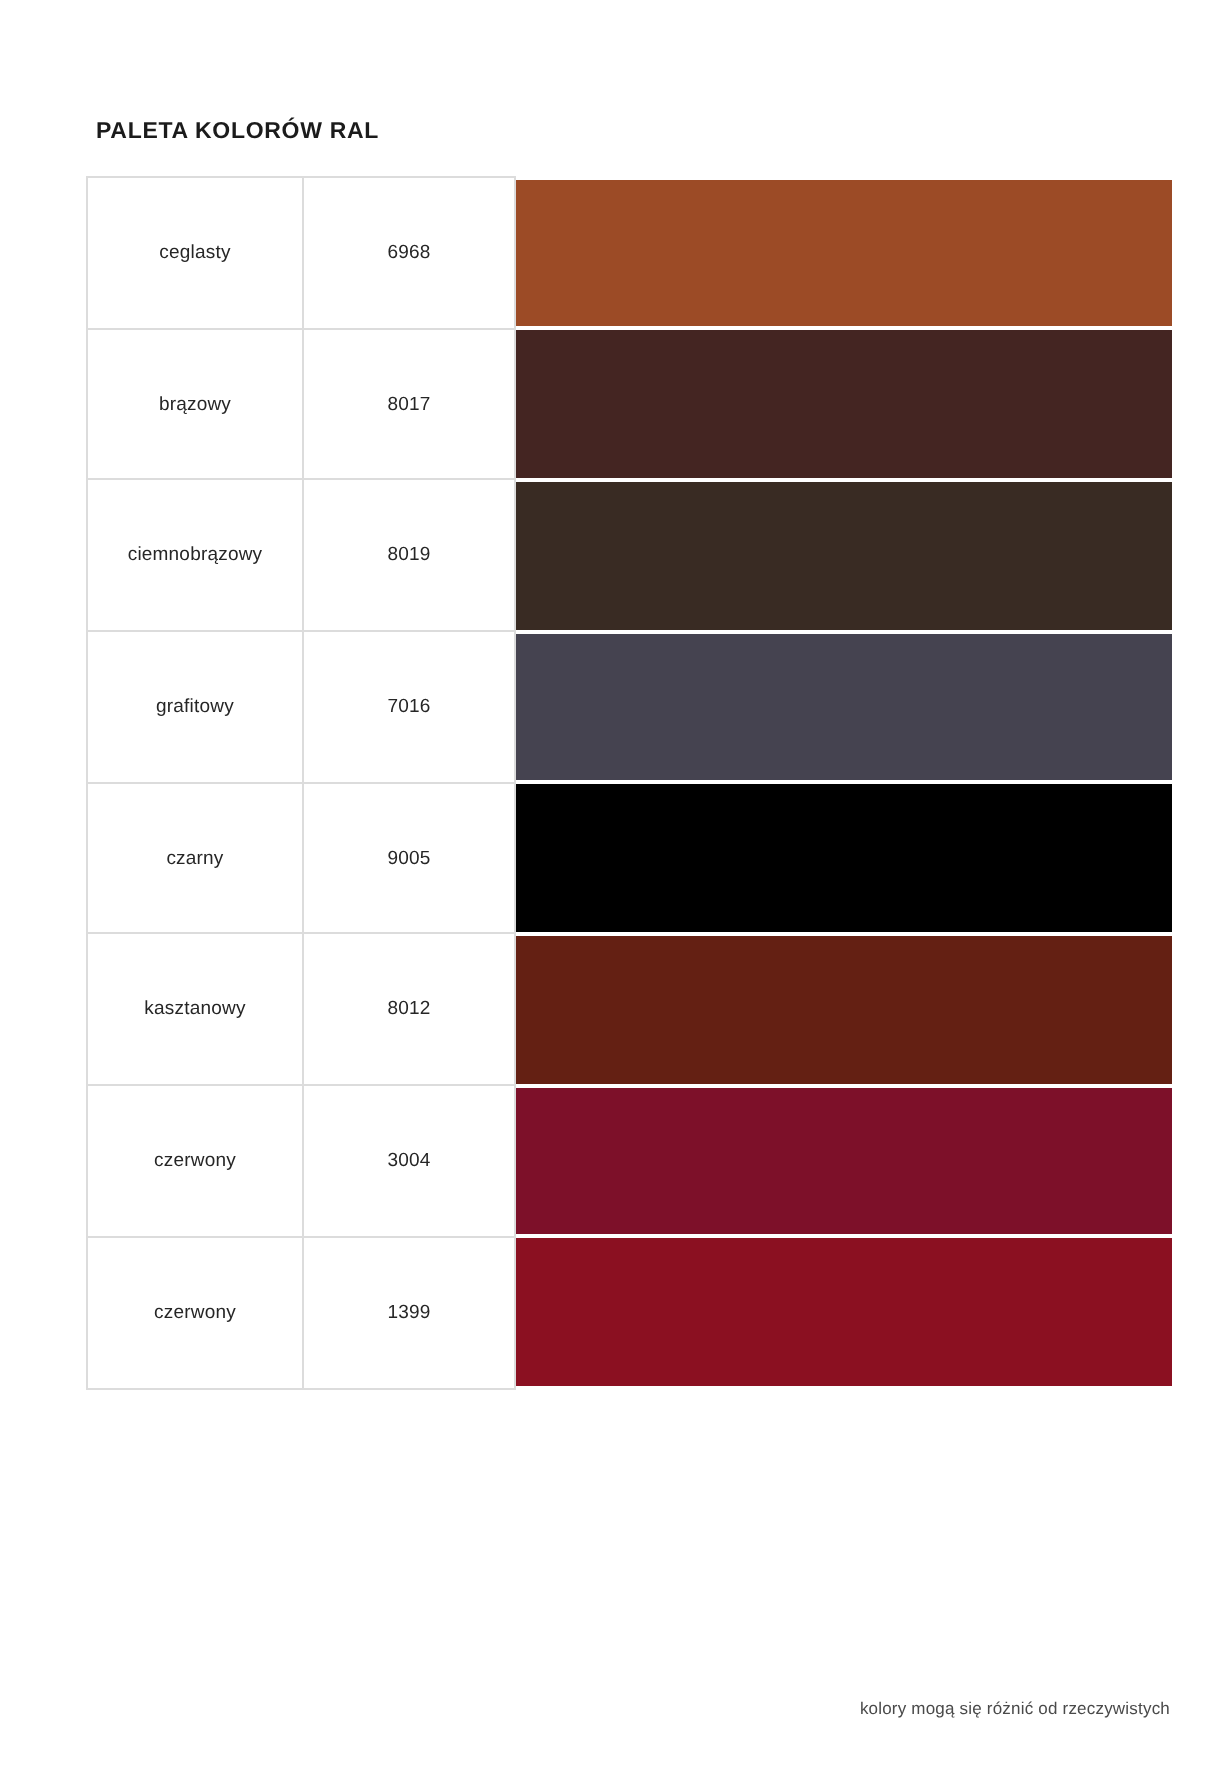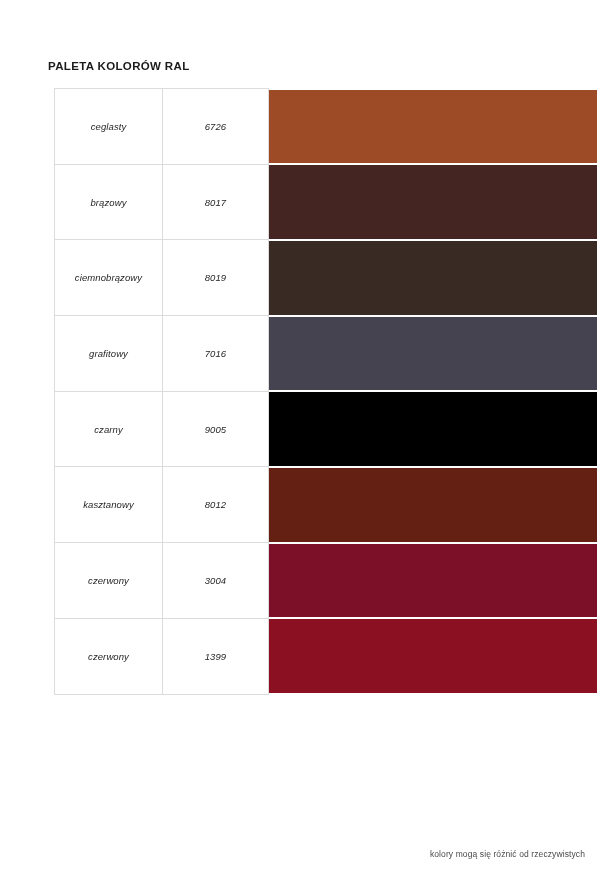--- a/index.html
+++ b/index.html
@@ -28,26 +28,25 @@
     left: 48px;
     top: 60px;
     font-size: 11.5px;
     font-weight: bold;
     letter-spacing: 0.35px;
     color: #1b1b1b;
     white-space: nowrap;
   }
   .palette-table {
     position: absolute;
-    left: 54px;
+    left: 43px;
     top: 88px;
     width: 540px;
     border-collapse: collapse;
     table-layout: fixed;
-    font-style: italic;
   }
   .palette-table tr {
     height: 75.7px;
   }
   .palette-table td {
     padding: 0;
     margin: 0;
   }
   .cell-name, .cell-code {
     border: 1px solid #dcdcdc;
@@ -90,21 +89,21 @@
 
 <div class="page">
 
   <div class="page-title">PALETA KOLORÓW RAL</div>
 
   <table class="palette-table">
     <tbody>
 
       <tr>
         <td class="cell-name">ceglasty</td>
-        <td class="cell-code">6726</td>
+        <td class="cell-code">6968</td>
         <td class="cell-swatch">
           <span class="swatch" style="background-color: rgb(156, 75, 38);"></span>
         </td>
       </tr>
 
       <tr>
         <td class="cell-name">brązowy</td>
         <td class="cell-code">8017</td>
         <td class="cell-swatch">
           <span class="swatch" style="background-color: rgb(68, 37, 34);"></span>

